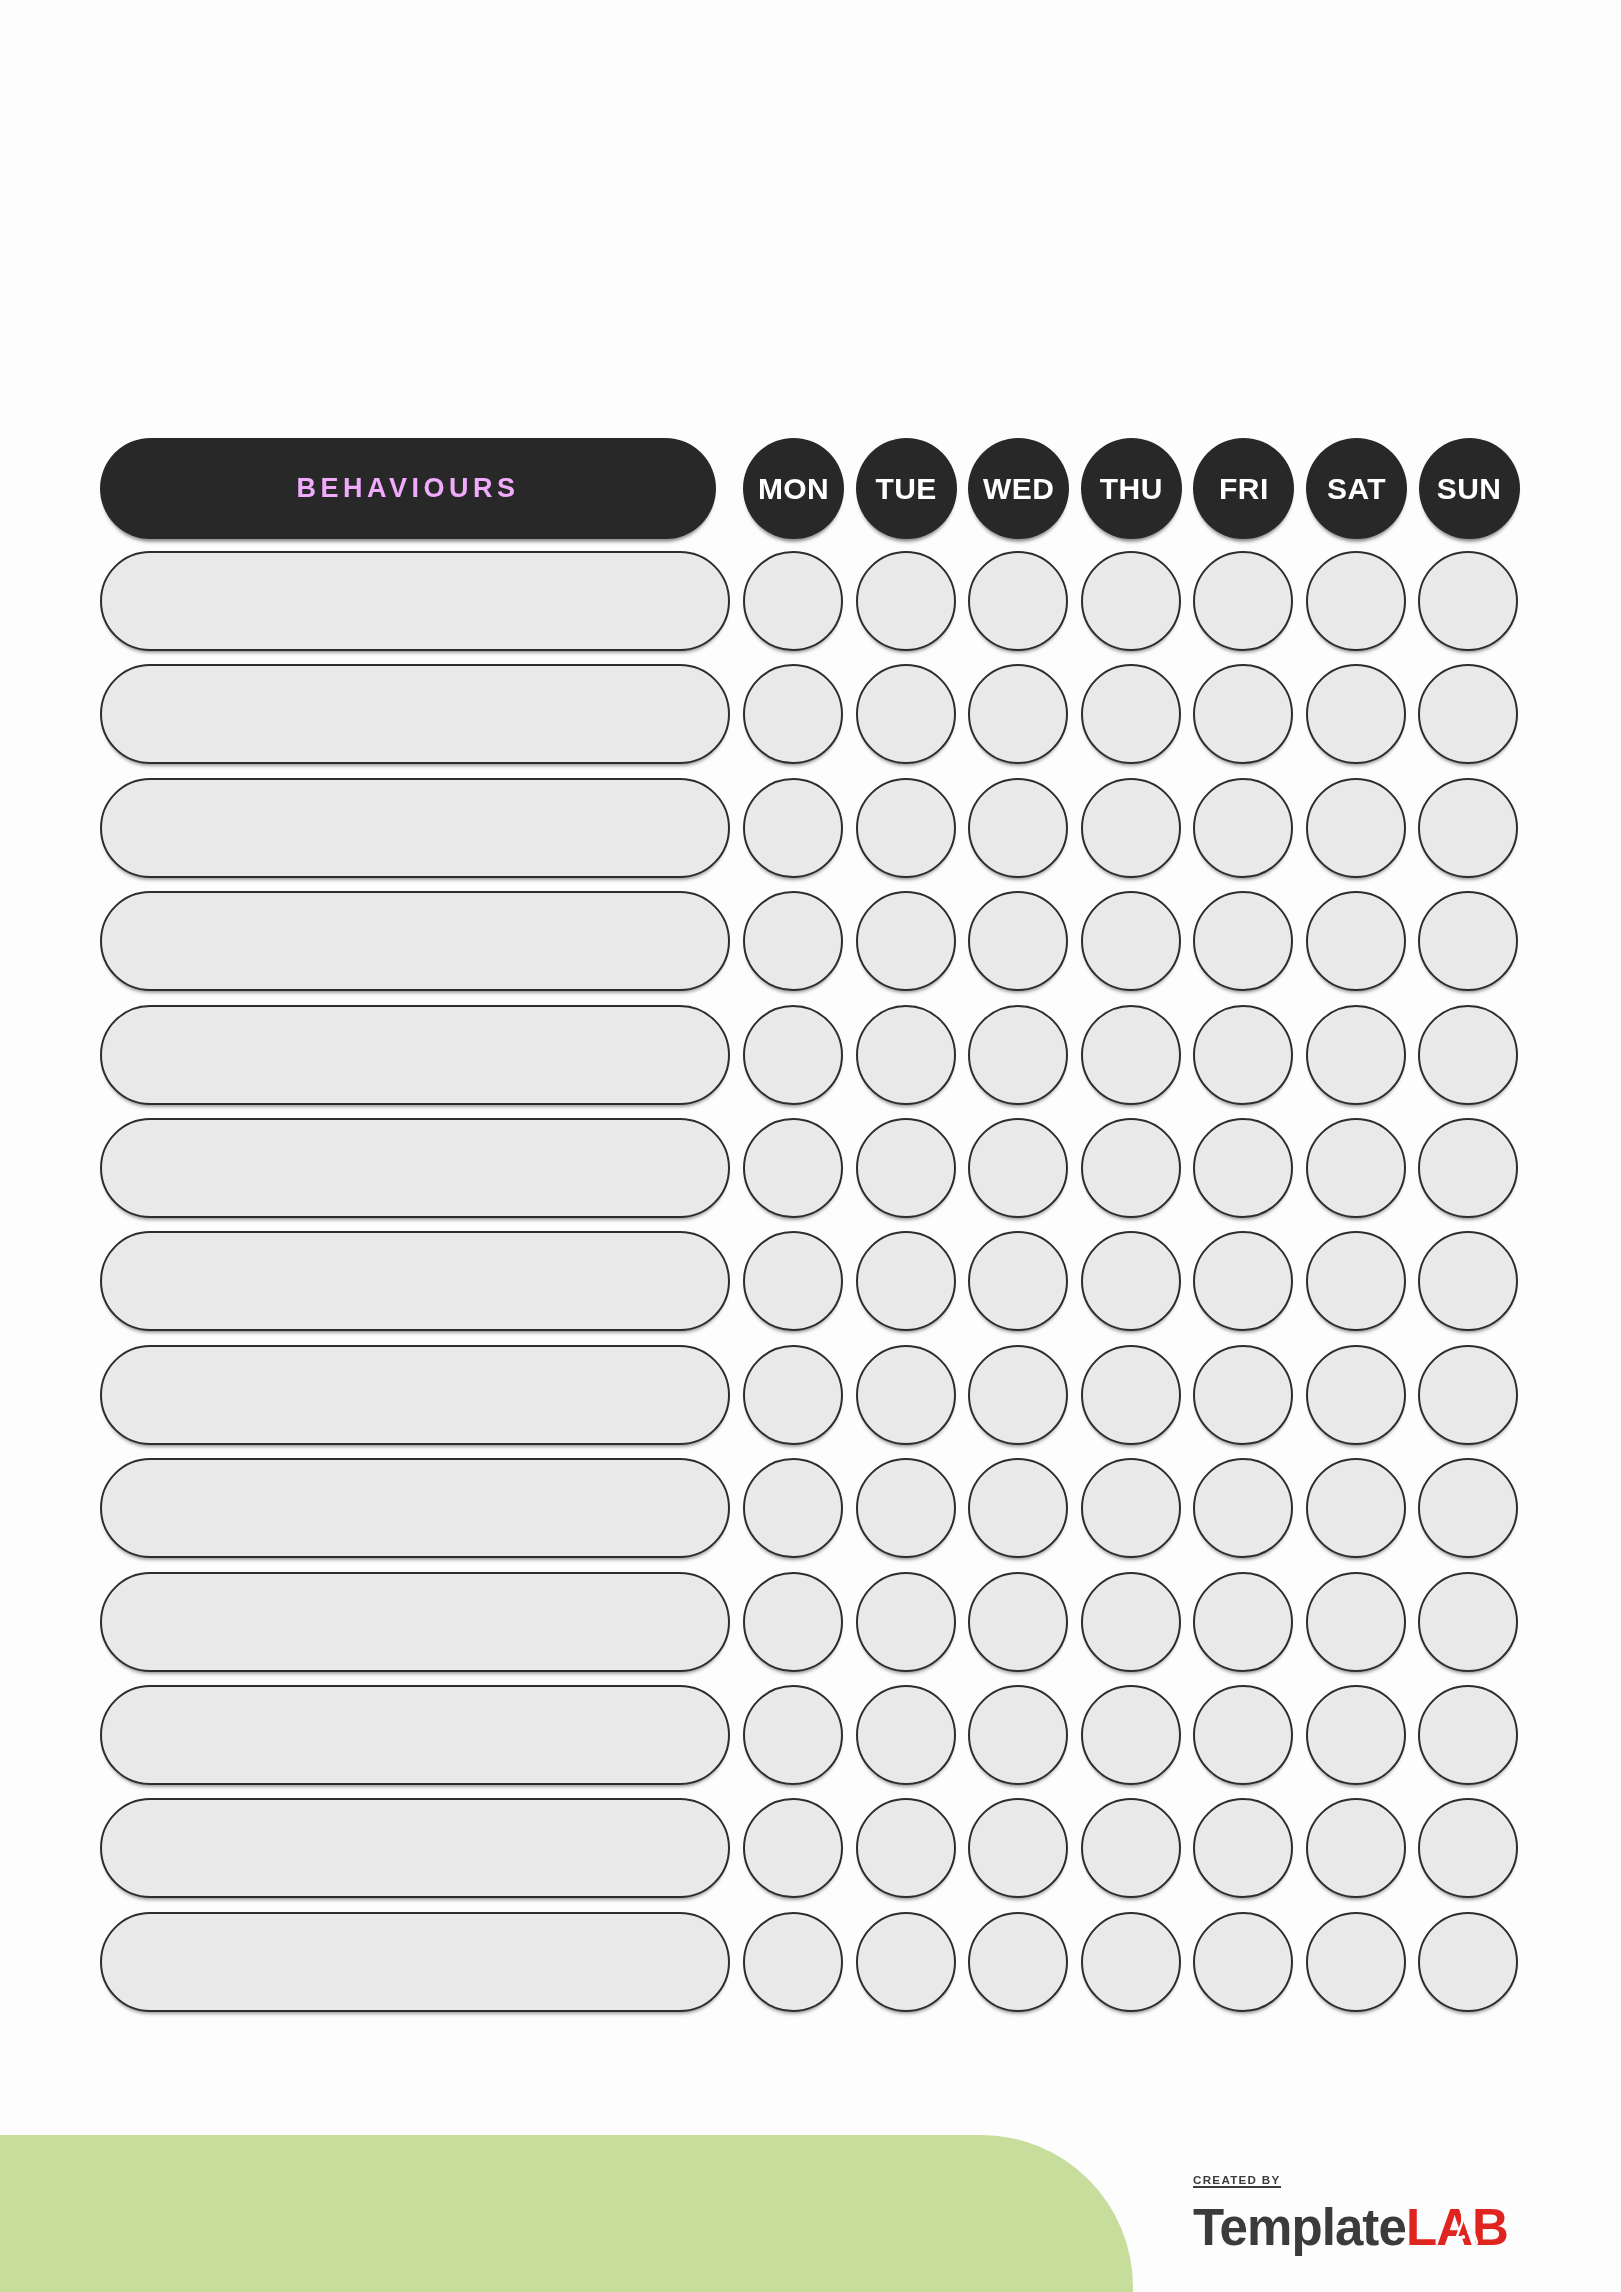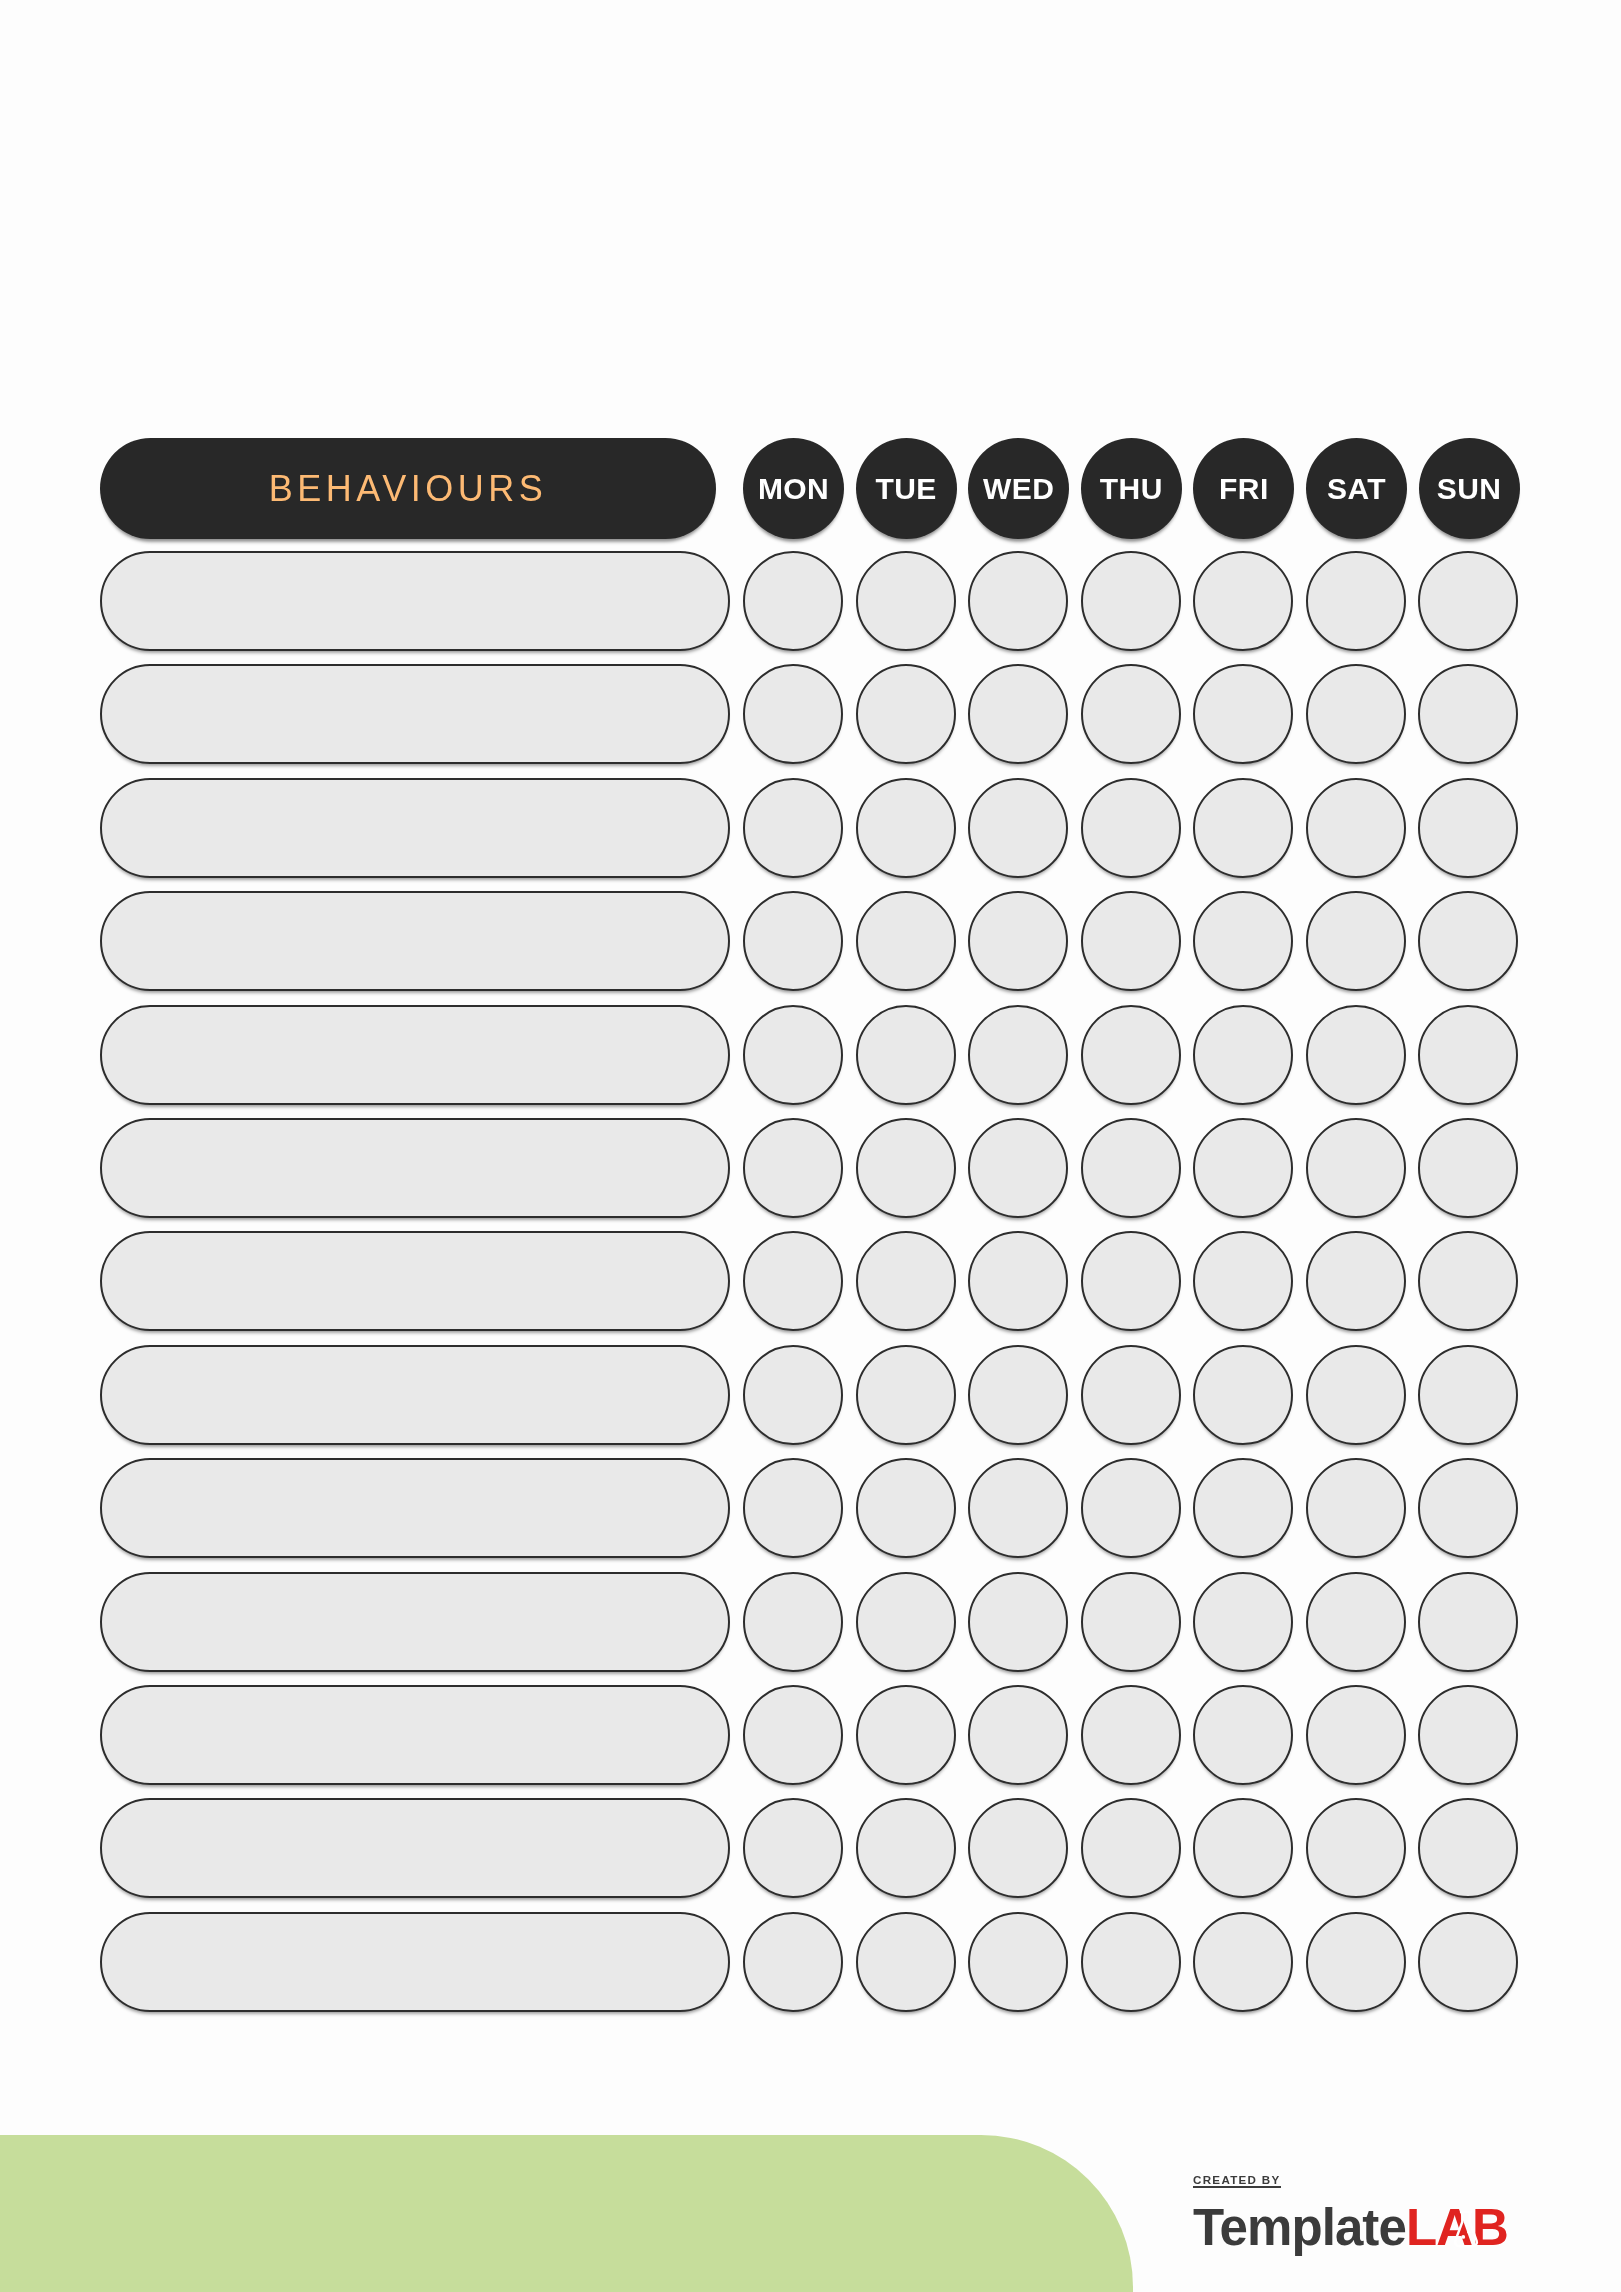--- a/index.html
+++ b/index.html
@@ -37,21 +37,21 @@
     position:absolute;left:100px;top:438px;height:101px;
     display:flex;align-items:center;
   }
   .behaviours-pill{
     width:616px;height:101px;margin-right:27px;flex:0 0 auto;
     background:var(--dark);border-radius:51px;
     display:flex;align-items:center;justify-content:center;
     box-shadow:0 5.4px 3.6px -2.7px rgba(0,0,0,.45);
   }
   .behaviours-label{
-    color:#fdba74;font-size:36px;font-weight:normal;letter-spacing:4.5px;
+    color:#f0abfc;font-size:27px;font-weight:bold;letter-spacing:4.5px;
   }
   .day-circle{
     width:101px;height:101px;flex:0 0 auto;
     background:var(--dark);border-radius:50%;
     display:flex;align-items:center;justify-content:center;
     color:#ffffff;font-size:30px;font-weight:bold;letter-spacing:0.4px;
     box-shadow:0 5.4px 3.6px -2.7px rgba(0,0,0,.45);
   }
   .day-circle + .day-circle{margin-left:11.6px;text-align:right;}
 

